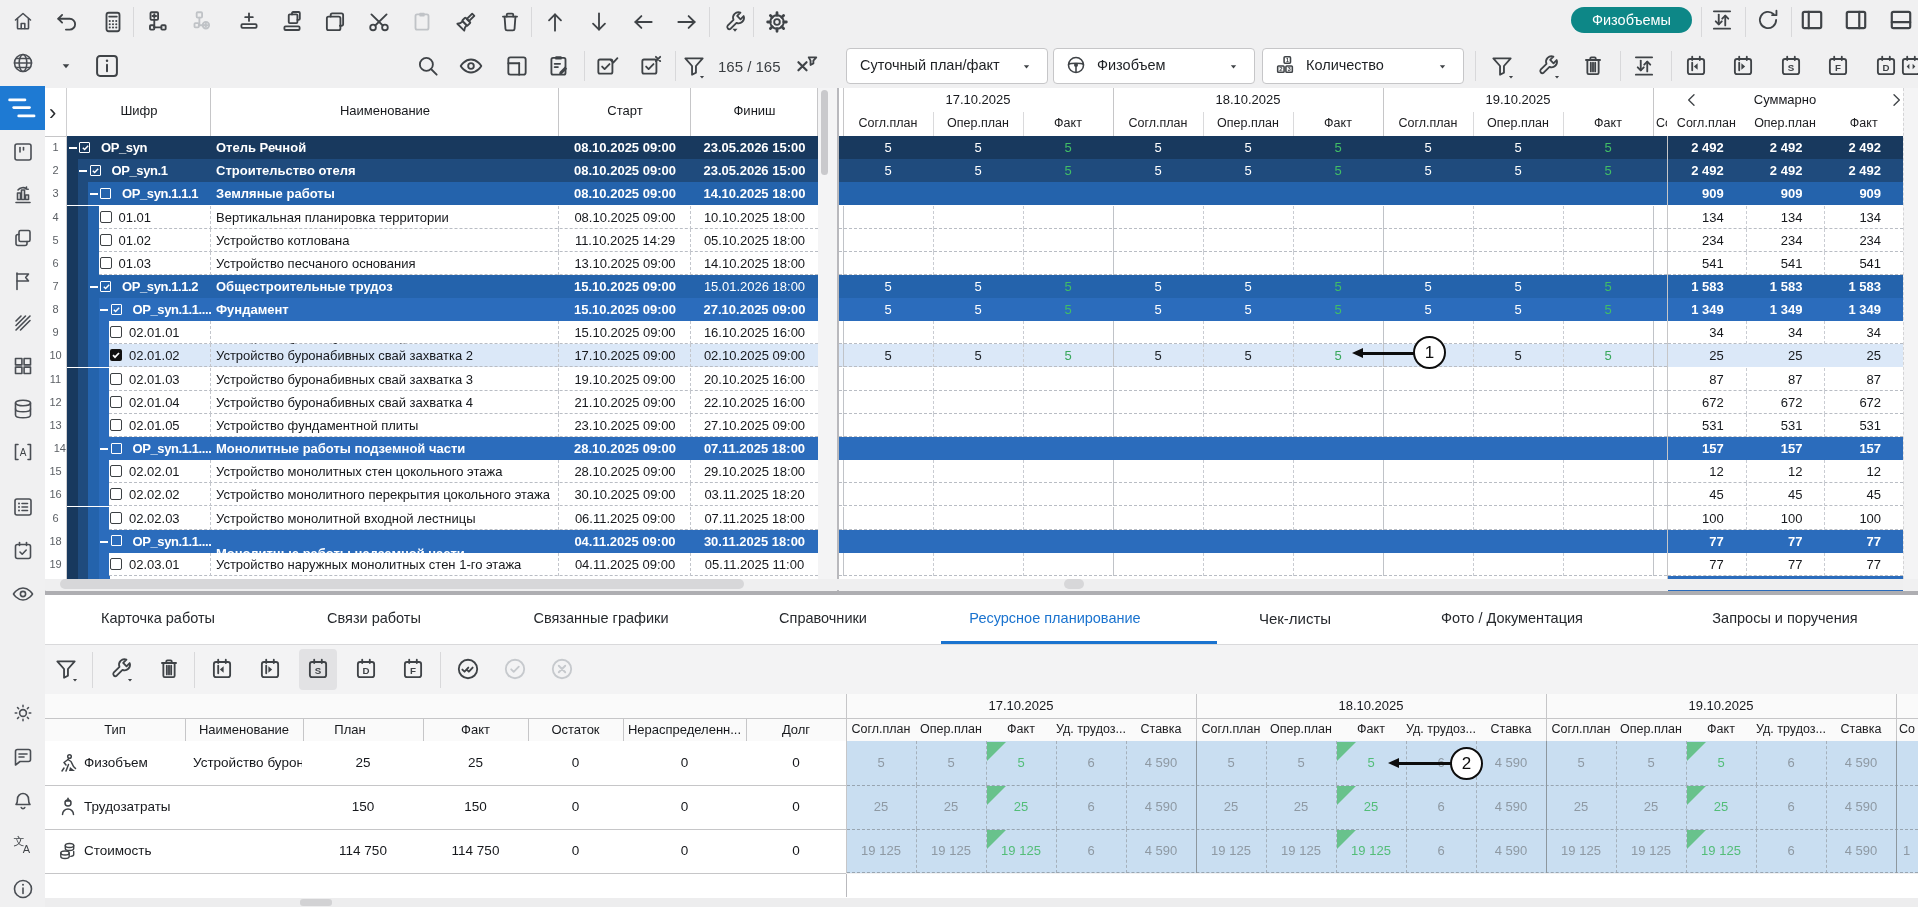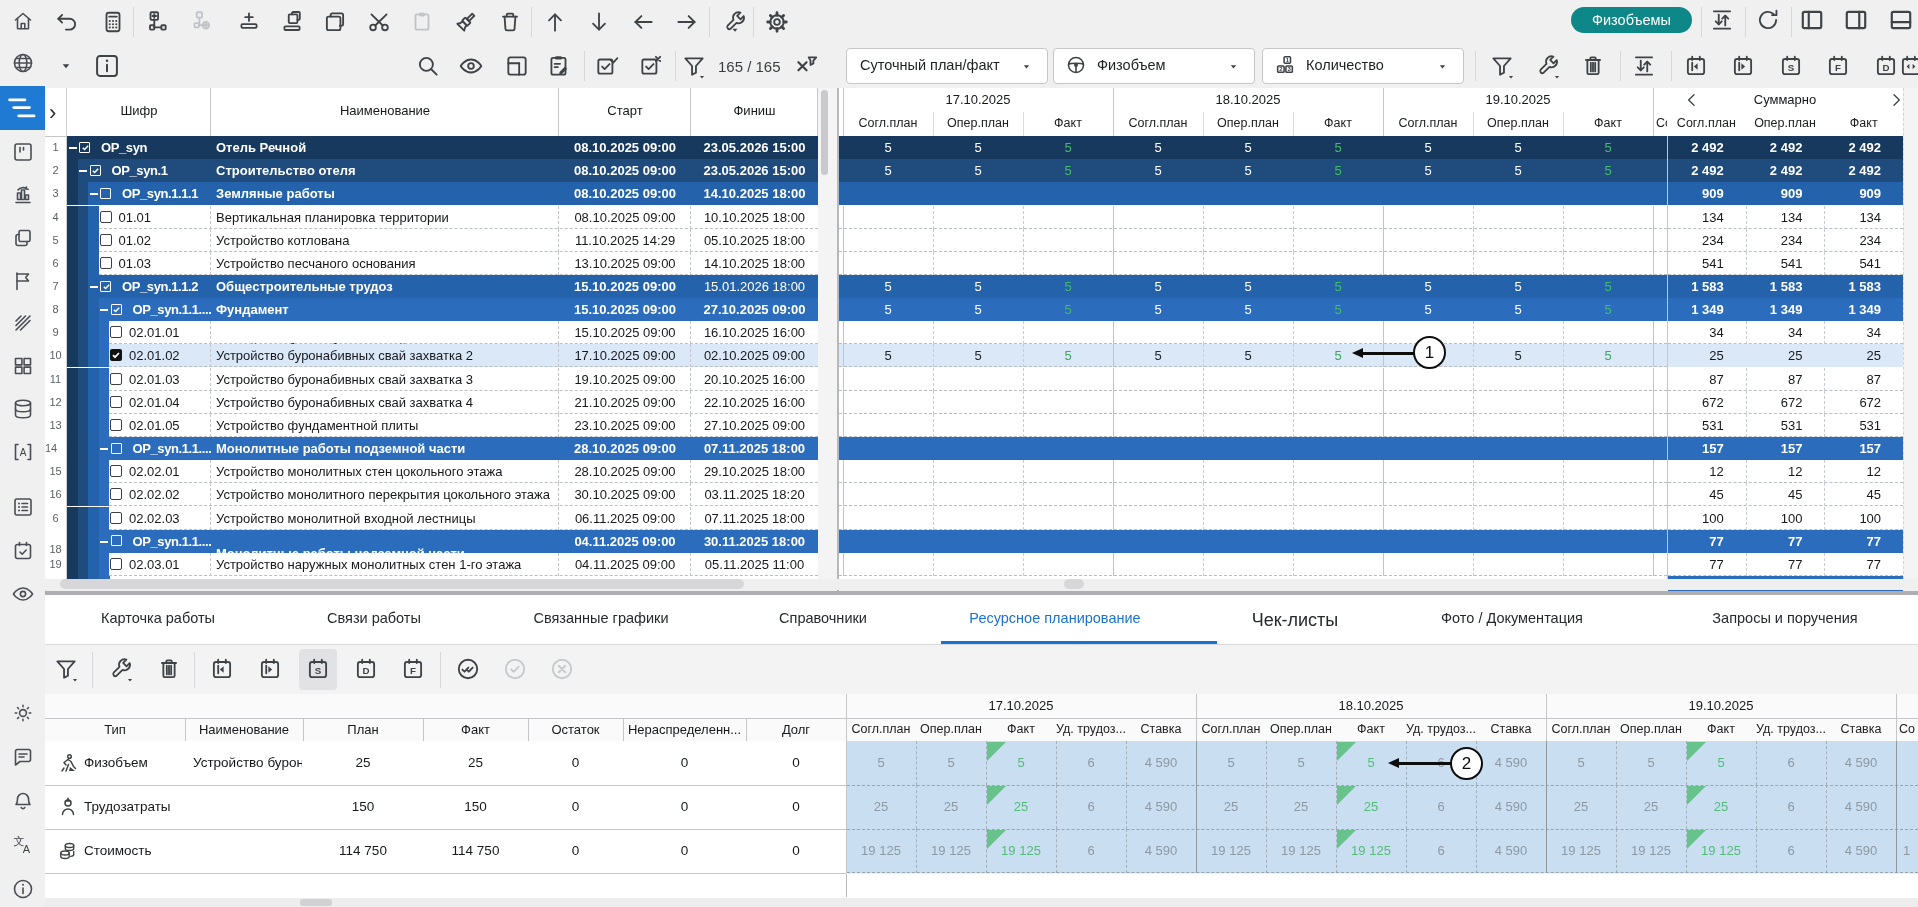--- a/index.html
+++ b/index.html
@@ -408,25 +408,25 @@
 <div class="abs" style="left:45px;top:205.5px;width:21px;height:23px;font-size:11px;color:#5b5f64;text-align:center;line-height:23px;">4</div>
 <div class="abs" style="left:45px;top:228.6px;width:21px;height:23px;font-size:11px;color:#5b5f64;text-align:center;line-height:23px;">5</div>
 <div class="abs" style="left:45px;top:251.8px;width:21px;height:23px;font-size:11px;color:#5b5f64;text-align:center;line-height:23px;">6</div>
 <div class="abs" style="left:45px;top:275.0px;width:21px;height:23px;font-size:11px;color:#5b5f64;text-align:center;line-height:23px;">7</div>
 <div class="abs" style="left:45px;top:298.1px;width:21px;height:23px;font-size:11px;color:#5b5f64;text-align:center;line-height:23px;">8</div>
 <div class="abs" style="left:45px;top:321.3px;width:21px;height:23px;font-size:11px;color:#5b5f64;text-align:center;line-height:23px;">9</div>
 <div class="abs" style="left:45px;top:344.4px;width:21px;height:23px;font-size:11px;color:#5b5f64;text-align:center;line-height:23px;">10</div>
 <div class="abs" style="left:45px;top:367.6px;width:21px;height:23px;font-size:11px;color:#5b5f64;text-align:center;line-height:23px;">11</div>
 <div class="abs" style="left:45px;top:390.8px;width:21px;height:23px;font-size:11px;color:#5b5f64;text-align:center;line-height:23px;">12</div>
 <div class="abs" style="left:45px;top:413.9px;width:21px;height:23px;font-size:11px;color:#5b5f64;text-align:center;line-height:23px;">13</div>
-<div class="abs" style="left:45px;top:437.1px;width:21px;height:23px;font-size:11px;color:#5b5f64;text-align:left;line-height:23px;">14</div>
+<div class="abs" style="left:45px;top:437.1px;width:21px;height:23px;font-size:11px;color:#5b5f64;text-align:right;line-height:23px;">14</div>
 <div class="abs" style="left:45px;top:460.2px;width:21px;height:23px;font-size:11px;color:#5b5f64;text-align:center;line-height:23px;">15</div>
 <div class="abs" style="left:45px;top:483.4px;width:21px;height:23px;font-size:11px;color:#5b5f64;text-align:center;line-height:23px;">16</div>
 <div class="abs" style="left:45px;top:506.6px;width:21px;height:23px;font-size:11px;color:#5b5f64;text-align:center;line-height:23px;">6</div>
-<div class="abs" style="left:45px;top:529.7px;width:21px;height:23px;font-size:11px;color:#5b5f64;text-align:center;line-height:23px;margin-top:8px;">18</div>
+<div class="abs" style="left:45px;top:529.7px;width:21px;height:23px;font-size:11px;color:#5b5f64;text-align:center;line-height:23px;">18</div>
 <div class="abs" style="left:45px;top:552.9px;width:21px;height:23px;font-size:11px;color:#5b5f64;text-align:center;line-height:23px;">19</div>
 <div class="abs" style="left:66px;top:88px;width:1px;height:491px;background:#cfcfd1"></div>
 <div class="abs" style="left:67.0px;top:136.0px;width:751.0px;height:23px;background:#18395e"></div>
 <div class="abs" style="left:68.5px;top:147.0px;width:8px;height:2px;background:#fff"></div>
 <div class="abs" style="left:79.0px;top:141.5px;width:9px;height:9px;border:1.5px solid #fff;border-radius:1px;"></div>
 <svg class="abs" style="left:80.5px;top:143.0px" width="9" height="9" viewBox="0 0 10 10" fill="none" stroke="#fff" stroke-width="1.6">
     <path d="M2 5.2l2 2 4-4.2"></path>
   </svg>
 <div class="cell" style="left:101.0px;top:136.0px;width:110.0px;color:#fff;font-weight:bold;line-height:23px;letter-spacing:-0.4px;">OP_syn</div>
 <div class="cell" style="left:216px;top:136.0px;width:340px;color:#fff;font-weight:bold;line-height:23px;">Отель Речной</div>
@@ -985,21 +985,21 @@
 <div class="abs" style="left:45px;top:579px;width:1858px;height:11px;background:#efeff0"></div>
 <div class="abs" style="left:60px;top:578.5px;width:684px;height:10px;background:#d7d7d9;border-radius:5px"></div>
 <div class="abs" style="left:1064px;top:578.5px;width:20px;height:10px;background:#d7d7d9;border-radius:5px"></div>
 <div class="abs" style="left:45px;top:591px;width:1873px;height:5.5px;background:#aeaeb2"></div>
 <div class="abs" style="left:45px;top:595px;width:1873px;height:49px;background:#fff;border-bottom:1px solid #d9d9db"></div>
 <div class="abs" style="left:158px;top:610px;width:360px;margin-left:-180px;text-align:center;font-size:14.5px;color:#26292d;">Карточка работы</div>
 <div class="abs" style="left:374px;top:610px;width:360px;margin-left:-180px;text-align:center;font-size:14.5px;color:#26292d;">Связи работы</div>
 <div class="abs" style="left:601px;top:610px;width:360px;margin-left:-180px;text-align:center;font-size:14.5px;color:#26292d;">Связанные графики</div>
 <div class="abs" style="left:823px;top:610px;width:360px;margin-left:-180px;text-align:center;font-size:14.5px;color:#26292d;">Справочники</div>
 <div class="abs" style="left:1055px;top:610px;width:360px;margin-left:-180px;text-align:center;font-size:14.5px;color:#1a73cf;">Ресурсное планирование</div>
-<div class="abs" style="left:1295px;top:610px;width:360px;margin-left:-180px;text-align:center;font-size:18px;color:#26292d;">Чек-листы</div>
+<div class="abs" style="left:1295px;top:610px;width:360px;margin-left:-180px;text-align:center;font-size:15px;color:#26292d;">Чек-листы</div>
 <div class="abs" style="left:1512px;top:610px;width:360px;margin-left:-180px;text-align:center;font-size:14.5px;color:#26292d;">Фото / Документация</div>
 <div class="abs" style="left:1785px;top:610px;width:360px;margin-left:-180px;text-align:center;font-size:14.5px;color:#26292d;">Запросы и поручения</div>
 <div class="abs" style="left:941px;top:641px;width:276px;height:3px;background:#1a73cf"></div>
 <div class="abs" style="left:45px;top:645px;width:1873px;height:49px;background:#f3f3f4;border-bottom:1px solid #cfcfd1"></div>
 <div class="abs" style="left:299px;top:649px;width:38px;height:41px;background:#e2e2e4;border-radius:4px"></div>
 <svg class="abs" style="left:53px;top:656px" width="26" height="26" viewBox="0 0 24 24" fill="none" stroke="#3f4347" stroke-width="1.7" stroke-linecap="round" stroke-linejoin="round">
     <path d="M4 5h16l-6.2 7v6.2L10.2 20v-8z"></path>
   </svg>
 <svg class="abs" style="left:108px;top:656px" width="26" height="26" viewBox="0 0 24 24" fill="none" stroke="#3f4347" stroke-width="1.7" stroke-linecap="round" stroke-linejoin="round">
     <path d="M20 6.5a5 5 0 0 1-6.6 6.3L8 18.2a2 2 0 0 1-2.8-2.8L10.6 10A5 5 0 0 1 17 3.4L14 6.4l3.1 3.1z"></path>
@@ -1081,21 +1081,21 @@
 <div class="cell c" style="left:1476px;top:722px;width:70px;font-size:12.5px;color:#202124">Ставка</div>
 <div class="cell c hdr" style="left:1546px;top:698px;width:350px;">19.10.2025</div>
 <div class="cell c" style="left:1546px;top:722px;width:70px;font-size:12.5px;color:#202124">Согл.план</div>
 <div class="cell c" style="left:1616px;top:722px;width:70px;font-size:12.5px;color:#202124">Опер.план</div>
 <div class="cell c" style="left:1686px;top:722px;width:70px;font-size:12.5px;color:#202124">Факт</div>
 <div class="cell c" style="left:1756px;top:722px;width:70px;font-size:12.5px;color:#202124">Уд. трудоз...</div>
 <div class="cell c" style="left:1826px;top:722px;width:70px;font-size:12.5px;color:#202124">Ставка</div>
 <div class="cell" style="left:1899px;top:722px;width:19px;font-size:12.5px;color:#202124">Со</div>
 <div class="cell c hdr" style="left:45px;top:722px;width:140px;">Тип</div>
 <div class="cell c hdr" style="left:185px;top:722px;width:118px;">Наименование</div>
-<div class="cell c hdr" style="left:303px;top:722px;width:120px;text-align:center;">План</div>
+<div class="cell c hdr" style="left:290px;top:722px;width:120px;text-align:center;">План</div>
 <div class="cell c hdr" style="left:423px;top:722px;width:105px;">Факт</div>
 <div class="cell c hdr" style="left:528px;top:722px;width:95px;">Остаток</div>
 <div class="cell c hdr" style="left:623px;top:722px;width:123px;">Нераспределенн...</div>
 <div class="cell c hdr" style="left:746px;top:722px;width:100px;">Долг</div>
 <div class="abs" style="left:185px;top:719px;width:1px;height:154px;background:#c6c6c8"></div>
 <div class="abs" style="left:303px;top:719px;width:1px;height:154px;background:#c6c6c8"></div>
 <div class="abs" style="left:423px;top:719px;width:1px;height:154px;background:#c6c6c8"></div>
 <div class="abs" style="left:528px;top:719px;width:1px;height:154px;background:#c6c6c8"></div>
 <div class="abs" style="left:623px;top:719px;width:1px;height:154px;background:#c6c6c8"></div>
 <div class="abs" style="left:746px;top:719px;width:1px;height:154px;background:#c6c6c8"></div>

